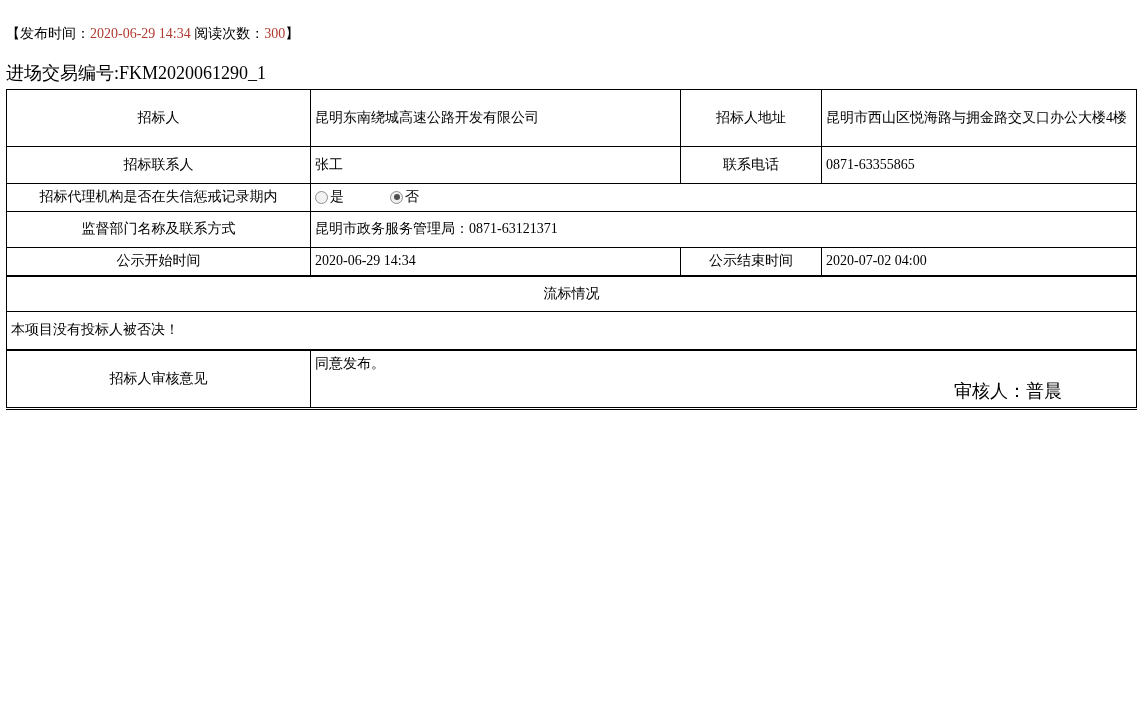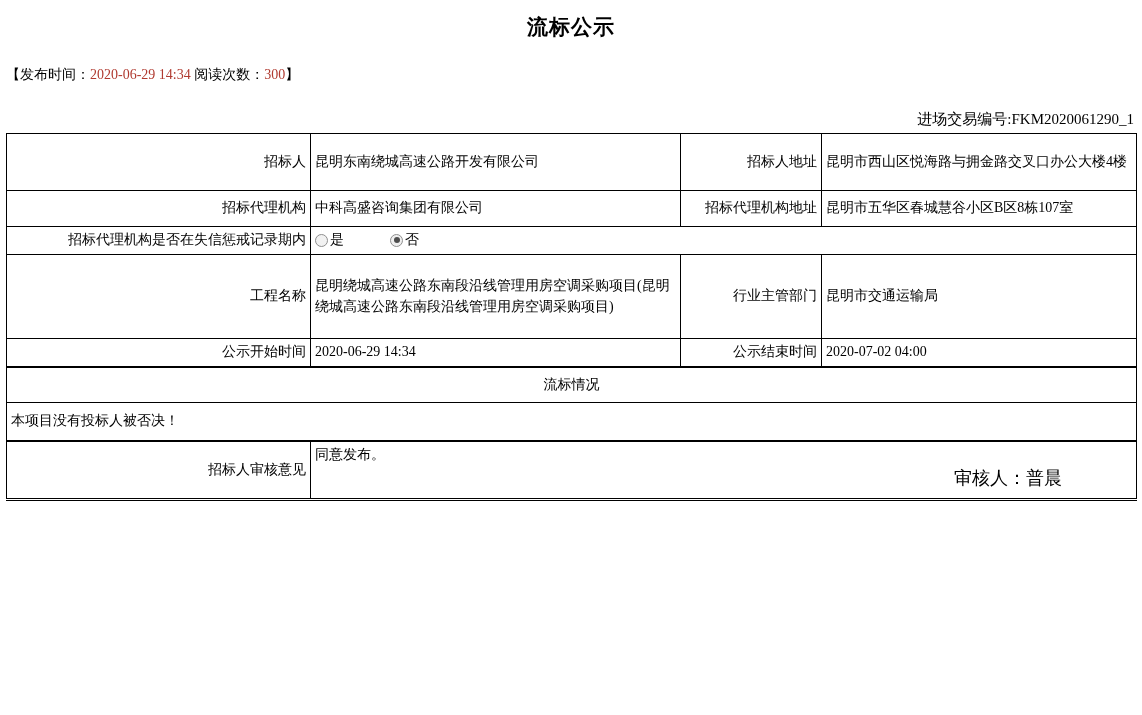--- a/index.html
+++ b/index.html
@@ -18,43 +18,42 @@
     margin: 0;
     padding-top: 13px;
     letter-spacing: 1px;
   }
   .publish-line {
     font-size: 14px;
     margin-top: 25px;
     white-space: pre;
   }
   .trade-no-line {
-    text-align: right;
-    font-size: 15px;
-    margin-top: 26px;
+    font-size: 18px;
+    margin-top: 18px;
     margin-bottom: 4px;
     padding-right: 2px;
   }
   table.main {
     width: 1130px;
     border-collapse: collapse;
     table-layout: fixed;
     font-size: 14px;
   }
   table.main td {
     border: 1px solid #000000;
     padding: 2px 4px;
     vertical-align: middle;
     line-height: 1.45;
     word-break: break-all;
     overflow: hidden;
   }
   table.main { border-bottom: 3px double #000; }
   tr.thick-top td { border-top-width: 2px; }
-  td.lbl { text-align: right; }
+  td.lbl { text-align: center; }
   td.val { text-align: left; }
   td.center { text-align: center; }
   
   .radio-group { display: flex; align-items: center; }
   .radio-opt { display: inline-flex; align-items: center; }
   .radio-opt + .radio-opt { margin-left: 46px; }
   .radio-circle {
     width: 13px; height: 13px;
     border-radius: 50%;
     border: 1px solid #8f8f8f;
@@ -70,81 +69,78 @@
     content: "";
     width: 6px; height: 6px;
     border-radius: 50%;
     background: #4d4d4d;
   }
   
   td.approve-cell { vertical-align: top; padding: 4px 6px 6px 4px; }
   .approve-wrap {
     display: flex;
     flex-direction: column;
-    justify-content: flex-start;
+    justify-content: space-between;
     height: 100%;
     min-height: 50px;
   }
   .reviewer-line {
     text-align: right;
     padding-right: 70px;
     font-size: 18px;
   }
 </style>
 </head>
 <body>
 
 <div class="page">
 
-  <h1 class="doc-title">流标公示</h1>
 
   <div class="publish-line"><span>【发布时间：</span><span style="color: rgb(176, 58, 48);">2020-06-29 14:34</span><span> 阅读次数：</span><span style="color: rgb(176, 58, 48);">300</span><span>】</span></div>
 
   <div class="trade-no-line"><span>进场交易编号:</span><span>FKM2020061290_1</span></div>
 
   <table class="main">
     <colgroup>
       <col style="width:304px">
         <col style="width:370px">
         <col style="width:141px">
         <col style="width:315px">
     </colgroup>
     <tbody>
       <tr style="height:57px">
         <td class="lbl">招标人</td>
         <td class="val">昆明东南绕城高速公路开发有限公司</td>
         <td class="lbl">招标人地址</td>
         <td class="val">昆明市西山区悦海路与拥金路交叉口办公大楼4楼</td>
       </tr>
-      <tr style="height:36px">
-        <td class="lbl">招标代理机构</td>
-        <td class="val">中科高盛咨询集团有限公司</td>
-        <td class="lbl">招标代理机构地址</td>
-        <td class="val">昆明市五华区春城慧谷小区B区8栋107室</td>
+      <tr style="height:37px">
+        <td class="lbl">招标联系人</td>
+        <td class="val">张工</td>
+        <td class="lbl">联系电话</td>
+        <td class="val">0871-63355865</td>
       </tr>
       <tr style="height:28px">
         <td class="lbl">招标代理机构是否在失信惩戒记录期内</td>
         <td class="val" colspan="3">
           <span class="radio-group">
             <span class="radio-opt">
               <span class="radio-circle"></span>
               <span>是</span>
             </span>
             <span class="radio-opt">
               <span class="radio-circle checked"></span>
               <span>否</span>
             </span>
           </span>
         </td>
       </tr>
-      <tr style="height:84px">
-        <td class="lbl">工程名称</td>
-        <td class="val">昆明绕城高速公路东南段沿线管理用房空调采购项目(昆明绕城高速公路东南段沿线管理用房空调采购项目)</td>
-        <td class="lbl">行业主管部门</td>
-        <td class="val">昆明市交通运输局</td>
+      <tr style="height:36px">
+        <td class="lbl">监督部门名称及联系方式</td>
+        <td class="val" colspan="3">昆明市政务服务管理局：0871-63121371</td>
       </tr>
       <tr style="height:28px">
         <td class="lbl">公示开始时间</td>
         <td class="val">2020-06-29 14:34</td>
         <td class="lbl">公示结束时间</td>
         <td class="val">2020-07-02 04:00</td>
       </tr>
       <tr style="height:36px" class="thick-top">
         <td class="center" colspan="4">流标情况</td>
       </tr>

